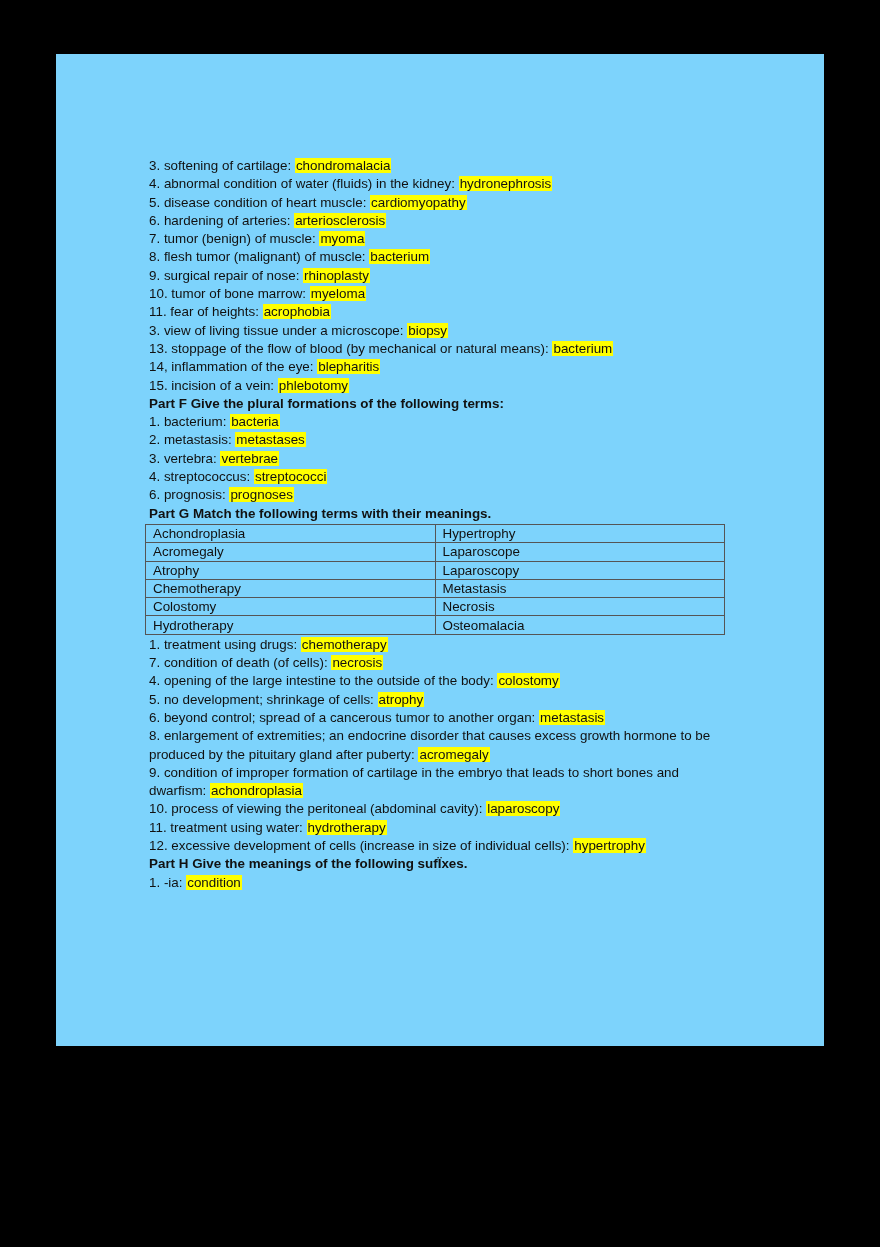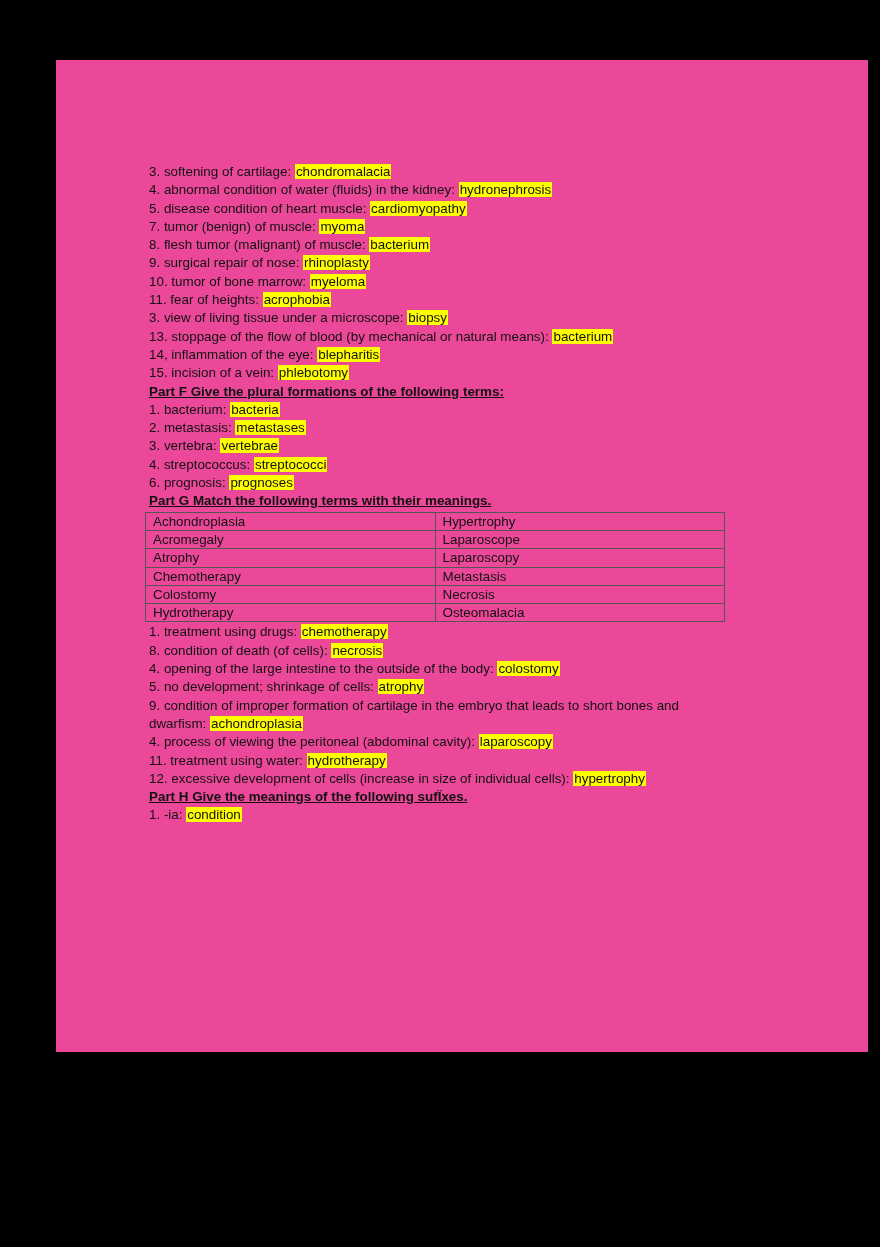--- a/index.html
+++ b/index.html
@@ -2,51 +2,51 @@
 <html><head>
 <meta charset="utf-8">
 <style>
   html, body { margin: 0; padding: 0; }
   body {
     width: 880px; height: 1247px; background: #000; position: relative;
     font-family: "Liberation Sans", "DejaVu Sans", sans-serif;
     overflow: hidden;
   }
   .page {
-    position: absolute; left: 56px; top: 60px; width: 768px; height: 992px;
-    background: #ec4899;
-    padding-left: 44px;
+    position: absolute; left: 56px; top: 54px; width: 768px; height: 992px;
+    background: #7dd3fc;
   }
   .content {
     position: absolute; left: 93px; top: 103px; width: 590px;
     font-size: 13.4px; line-height: 18.3px; color: #111;
   }
   .line { white-space: nowrap; height: 18.3px; }
   .wrap { white-space: normal; }
   .hl { background: #ffff00; padding: 0 1px; }
-  .heading { font-weight: bold; text-decoration: underline; }
+  .heading { font-weight: bold; }
   table.match {
     border-collapse: collapse; width: 580px; margin-left: -4px;
     font-size: 13.4px; margin-top: 1px; margin-bottom: 1px;
   }
   table.match td {
     border: 1px solid #555; padding: 0 0 0 7px; height: 17.3px; line-height: 17px;
     width: 50%;
   }
 </style>
 </head>
 <body>
 
 <div class="page">
   <div class="content">
 
     <div>
       <div class="line"><span>3. softening of cartilage: </span><span class="hl">chondromalacia</span></div>
       <div class="line"><span>4. abnormal condition of water (fluids) in the kidney: </span><span class="hl">hydronephrosis</span></div>
       <div class="line"><span>5. disease condition of heart muscle: </span><span class="hl">cardiomyopathy</span></div>
+      <div class="line"><span>6. hardening of arteries: </span><span class="hl">arteriosclerosis</span></div>
       <div class="line"><span>7. tumor (benign) of muscle: </span><span class="hl">myoma</span></div>
       <div class="line"><span>8. flesh tumor (malignant) of muscle: </span><span class="hl">bacterium</span></div>
       <div class="line"><span>9. surgical repair of nose: </span><span class="hl">rhinoplasty</span></div>
       <div class="line"><span>10. tumor of bone marrow: </span><span class="hl">myeloma</span></div>
       <div class="line"><span>11. fear of heights: </span><span class="hl">acrophobia</span></div>
       <div class="line"><span>3. view of living tissue under a microscope: </span><span class="hl">biopsy</span></div>
       <div class="line"><span>13. stoppage of the flow of blood (by mechanical or natural means): </span><span class="hl">bacterium</span></div>
       <div class="line"><span>14, inflammation of the eye: </span><span class="hl">blepharitis</span></div>
       <div class="line"><span>15. incision of a vein: </span><span class="hl">phlebotomy</span></div>
     </div>
@@ -85,25 +85,27 @@
           </tr>
       <tr>
             <td>Hydrotherapy</td>
             <td>Osteomalacia</td>
           </tr>
     </tbody>
       </table>
 
     <div>
       <div class="line"><span>1. treatment using drugs: </span><span class="hl">chemotherapy</span></div>
-      <div class="line"><span>8. condition of death (of cells): </span><span class="hl">necrosis</span></div>
+      <div class="line"><span>7. condition of death (of cells): </span><span class="hl">necrosis</span></div>
       <div class="line"><span>4. opening of the large intestine to the outside of the body: </span><span class="hl">colostomy</span></div>
       <div class="line"><span>5. no development; shrinkage of cells: </span><span class="hl">atrophy</span></div>
+      <div class="line"><span>6. beyond control; spread of a cancerous tumor to another organ: </span><span class="hl">metastasis</span></div>
+      <div class="wrap"><span>8. enlargement of extremities; an endocrine disorder that causes excess growth hormone to be produced by the pituitary gland after puberty: </span><span class="hl">acromegaly</span></div>
       <div class="wrap"><span>9. condition of improper formation of cartilage in the embryo that leads to short bones and dwarfism: </span><span class="hl">achondroplasia</span></div>
-      <div class="line"><span>4. process of viewing the peritoneal (abdominal cavity): </span><span class="hl">laparoscopy</span></div>
+      <div class="line"><span>10. process of viewing the peritoneal (abdominal cavity): </span><span class="hl">laparoscopy</span></div>
       <div class="line"><span>11. treatment using water: </span><span class="hl">hydrotherapy</span></div>
       <div class="line"><span>12. excessive development of cells (increase in size of individual cells): </span><span class="hl">hypertrophy</span></div>
     </div>
 
     <div class="line heading">Part H Give the meanings of the following sufÏxes.</div>
     <div>
       <div class="line"><span>1. -ia: </span><span class="hl">condition</span></div>
     </div>
 
   </div>

